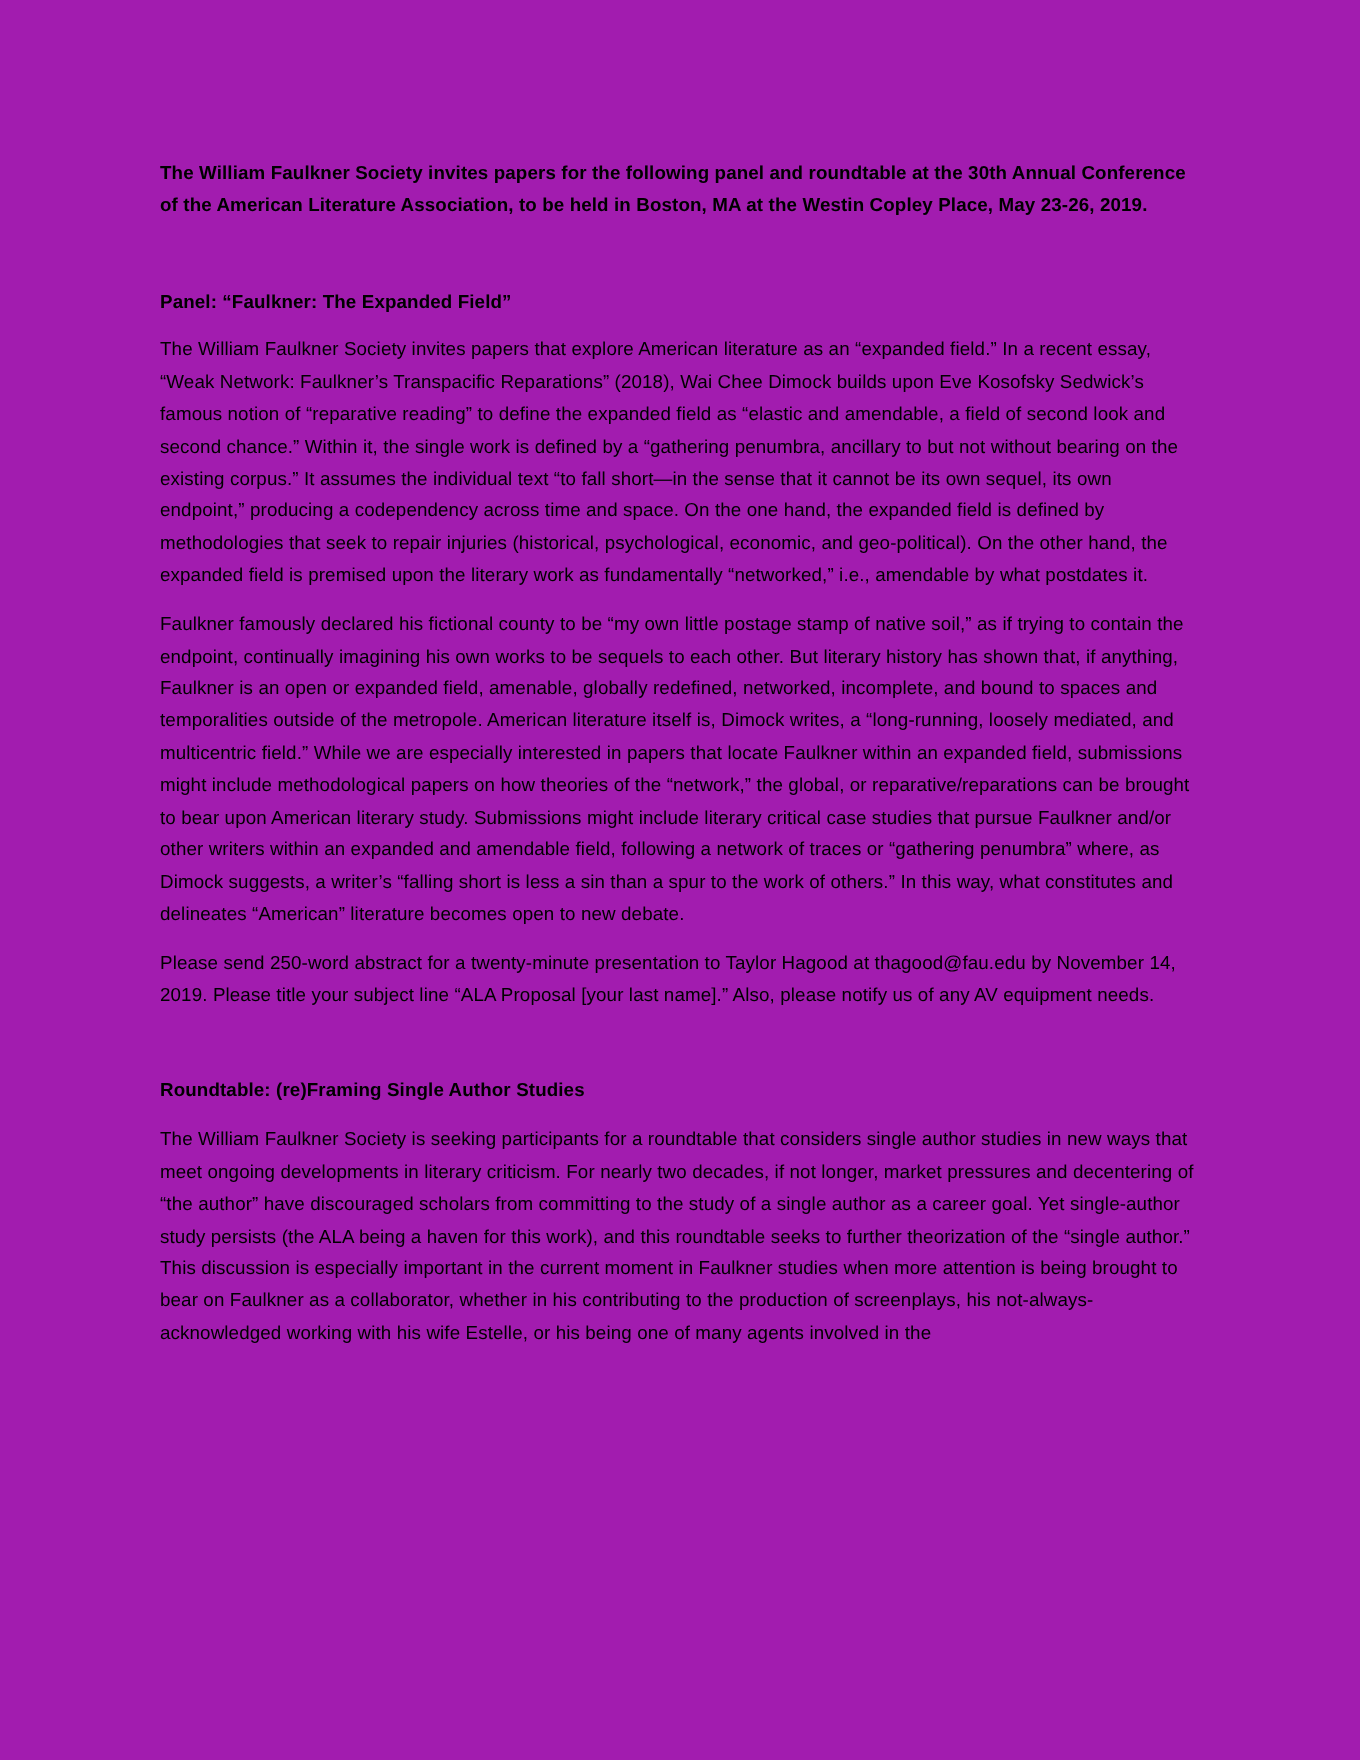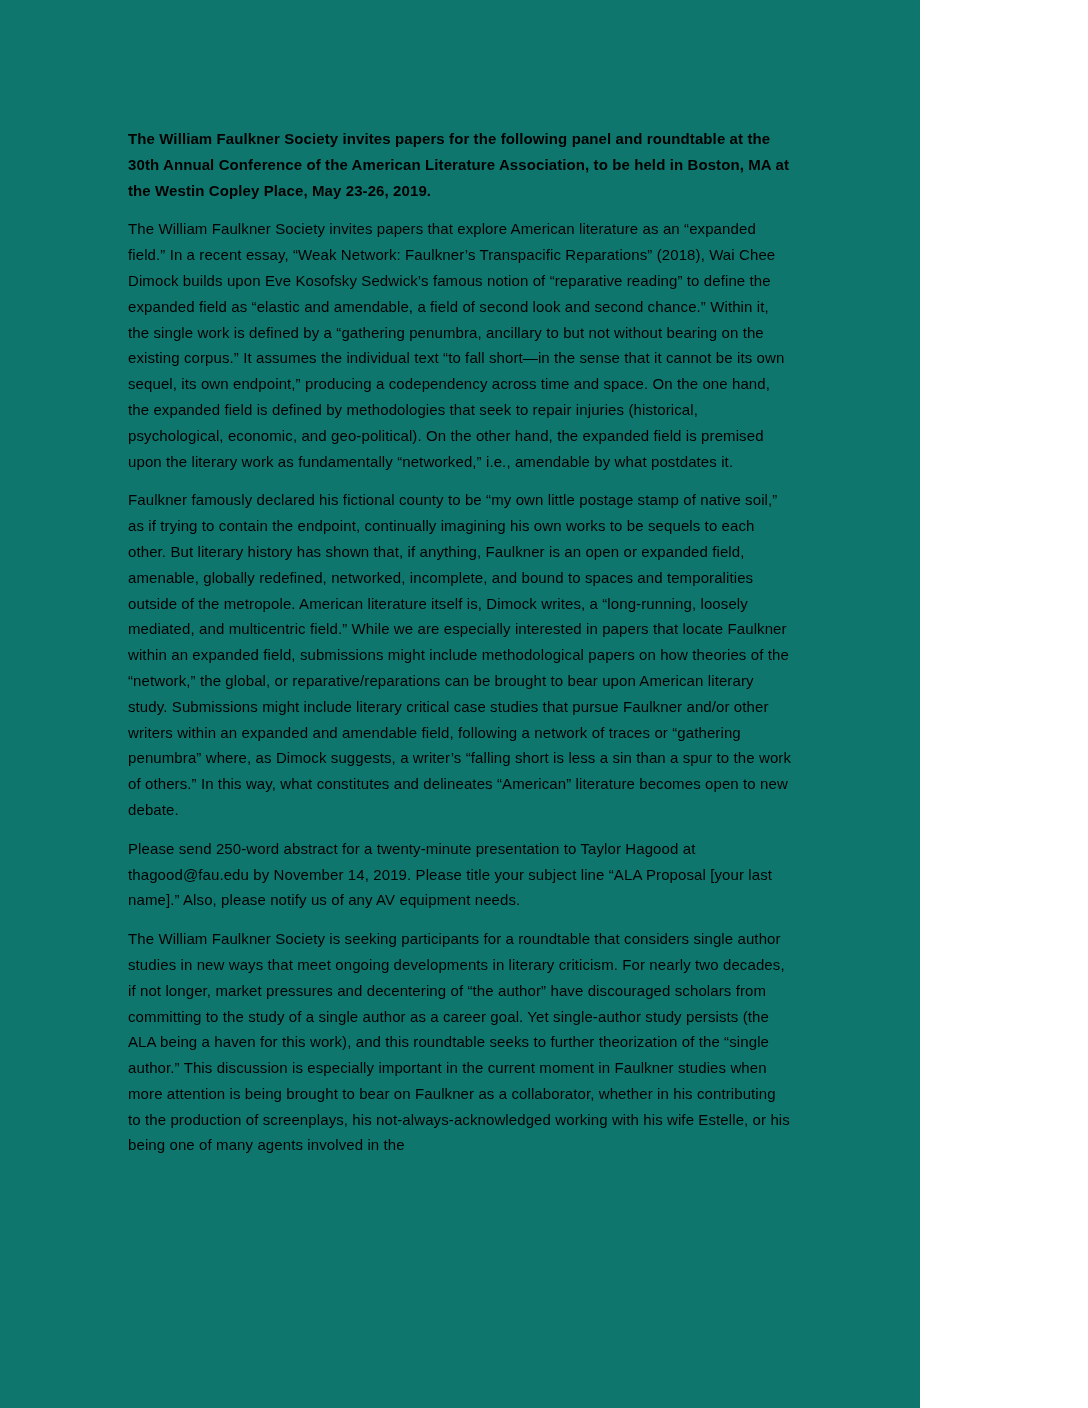--- a/index.html
+++ b/index.html
@@ -2,25 +2,25 @@
 <html><head>
 <meta charset="utf-8">
 <style>
   html, body {
     margin: 0;
     padding: 0;
     background: #ffffff;
   }
   .page {
     position: relative;
-    width: 920px;
+    width: 1088px;
     height: 1408px;
     box-sizing: border-box;
     padding: 126px 128px 16px 128px;
-    background: #0f766e;
+    background: #a21caf;
     color: #000000;
     font-family: "Liberation Sans", "DejaVu Sans", sans-serif;
     font-size: 15px;
     line-height: 25.8px;
     letter-spacing: 0.1px;
     overflow: hidden;
   }
   .para {
     margin: 0 0 13px 0;
     text-align: left;
@@ -35,23 +35,25 @@
     margin: 51px 0 13px 0;
   }
 </style>
 </head>
 <body>
 
 <div class="page">
 
   <p class="para bold">The William Faulkner Society invites papers for the following panel and roundtable at the 30th Annual Conference of the American Literature Association, to be held in Boston, MA at the Westin Copley Place, May 23-26, 2019.</p>
 
+  <h2 class="section-heading">Panel: “Faulkner: The Expanded Field”</h2>
 
   <p class="para">The William Faulkner Society invites papers that explore American literature as an “expanded field.” In a recent essay, “Weak Network: Faulkner’s Transpacific Reparations” (2018), Wai Chee Dimock builds upon Eve Kosofsky Sedwick’s famous notion of “reparative reading” to define the expanded field as “elastic and amendable, a field of second look and second chance.” Within it, the single work is defined by a “gathering penumbra, ancillary to but not without bearing on the existing corpus.” It assumes the individual text “to fall short—in the sense that it cannot be its own sequel, its own endpoint,” producing a codependency across time and space. On the one hand, the expanded field is defined by methodologies that seek to repair injuries (historical, psychological, economic, and geo-political). On the other hand, the expanded field is premised upon the literary work as fundamentally “networked,” i.e., amendable by what postdates it.</p>
 
   <p class="para">Faulkner famously declared his fictional county to be “my own little postage stamp of native soil,” as if trying to contain the endpoint, continually imagining his own works to be sequels to each other. But literary history has shown that, if anything, Faulkner is an open or expanded field, amenable, globally redefined, networked, incomplete, and bound to spaces and temporalities outside of the metropole. American literature itself is, Dimock writes, a “long-running, loosely mediated, and multicentric field.” While we are especially interested in papers that locate Faulkner within an expanded field, submissions might include methodological papers on how theories of the “network,” the global, or reparative/reparations can be brought to bear upon American literary study. Submissions might include literary critical case studies that pursue Faulkner and/or other writers within an expanded and amendable field, following a network of traces or “gathering penumbra” where, as Dimock suggests, a writer’s “falling short is less a sin than a spur to the work of others.” In this way, what constitutes and delineates “American” literature becomes open to new debate.</p>
 
   <p class="para">Please send 250-word abstract for a twenty-minute presentation to Taylor Hagood at thagood@fau.edu by November 14, 2019. Please title your subject line “ALA Proposal [your last name].” Also, please notify us of any AV equipment needs.</p>
 
+  <h2 class="section-heading">Roundtable: (re)Framing Single Author Studies</h2>
 
   <p class="para">The William Faulkner Society is seeking participants for a roundtable that considers single author studies in new ways that meet ongoing developments in literary criticism. For nearly two decades, if not longer, market pressures and decentering of “the author” have discouraged scholars from committing to the study of a single author as a career goal. Yet single-author study persists (the ALA being a haven for this work), and this roundtable seeks to further theorization of the “single author.” This discussion is especially important in the current moment in Faulkner studies when more attention is being brought to bear on Faulkner as a collaborator, whether in his contributing to the production of screenplays, his not-always-acknowledged working with his wife Estelle, or his being one of many agents involved in the</p>
 
 </div>
 
 </body></html>

